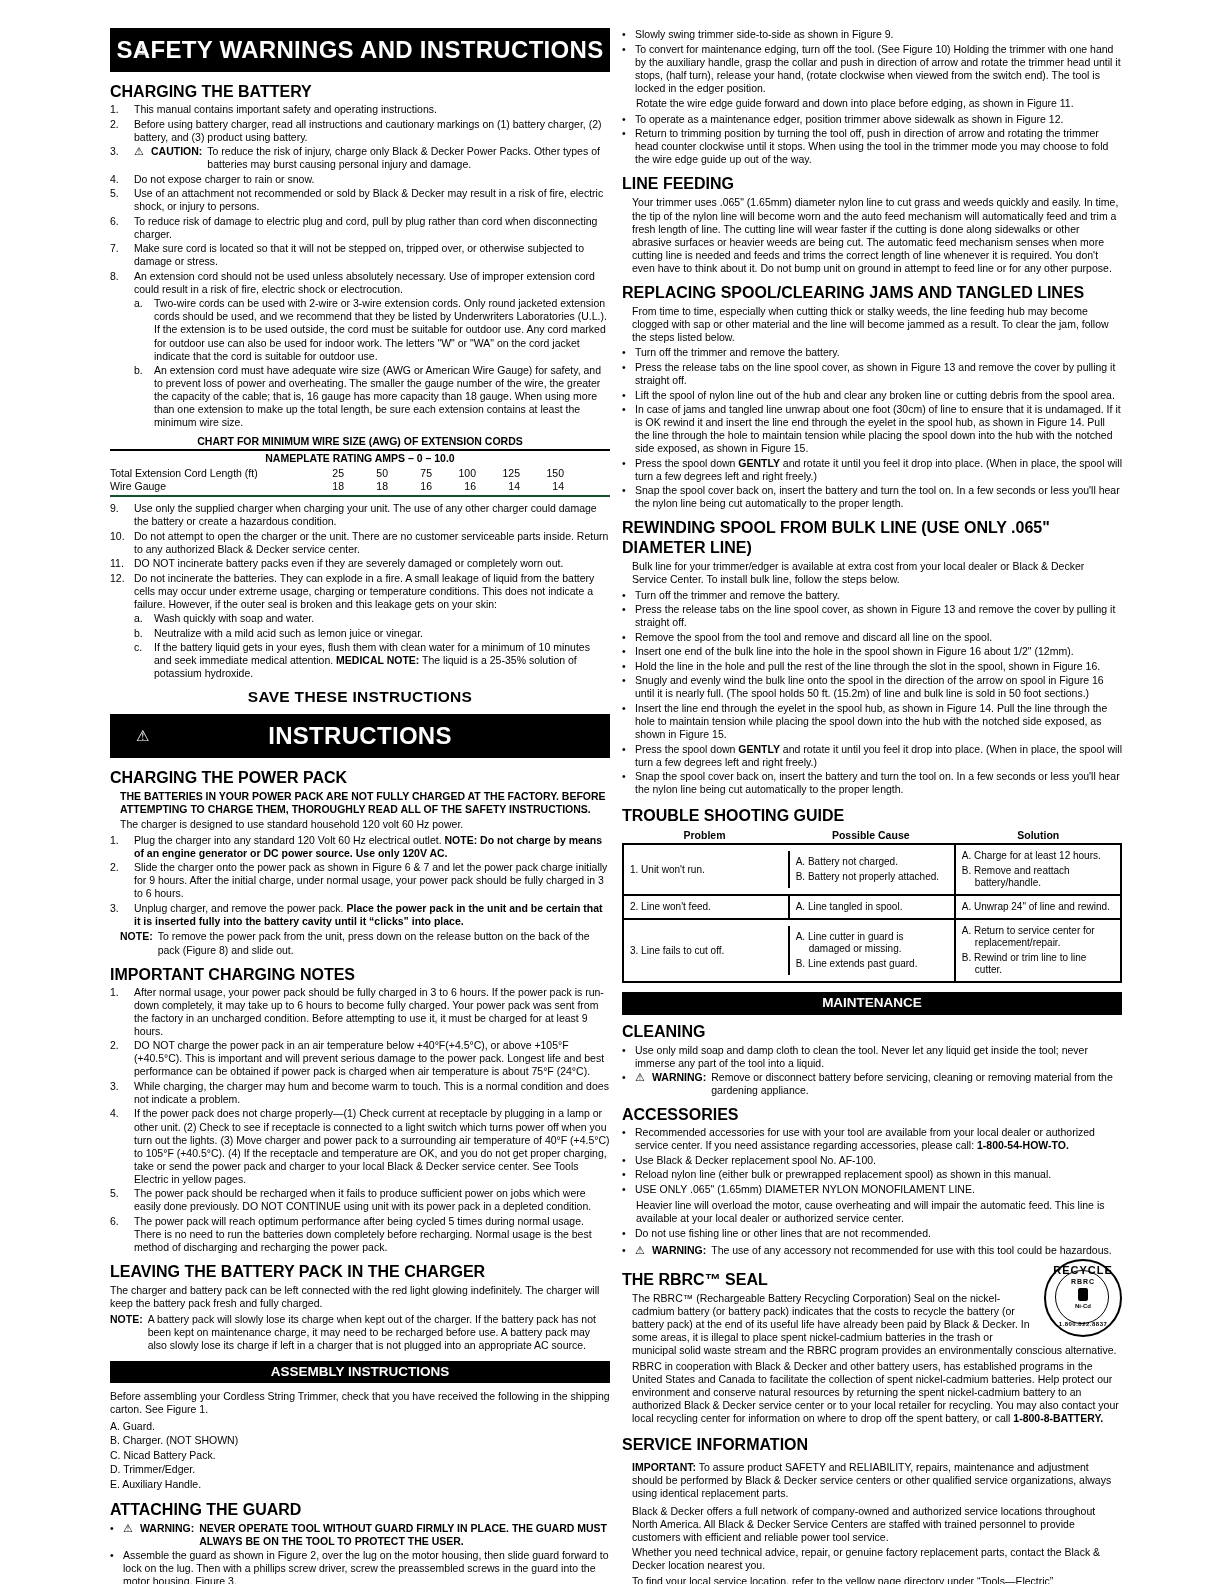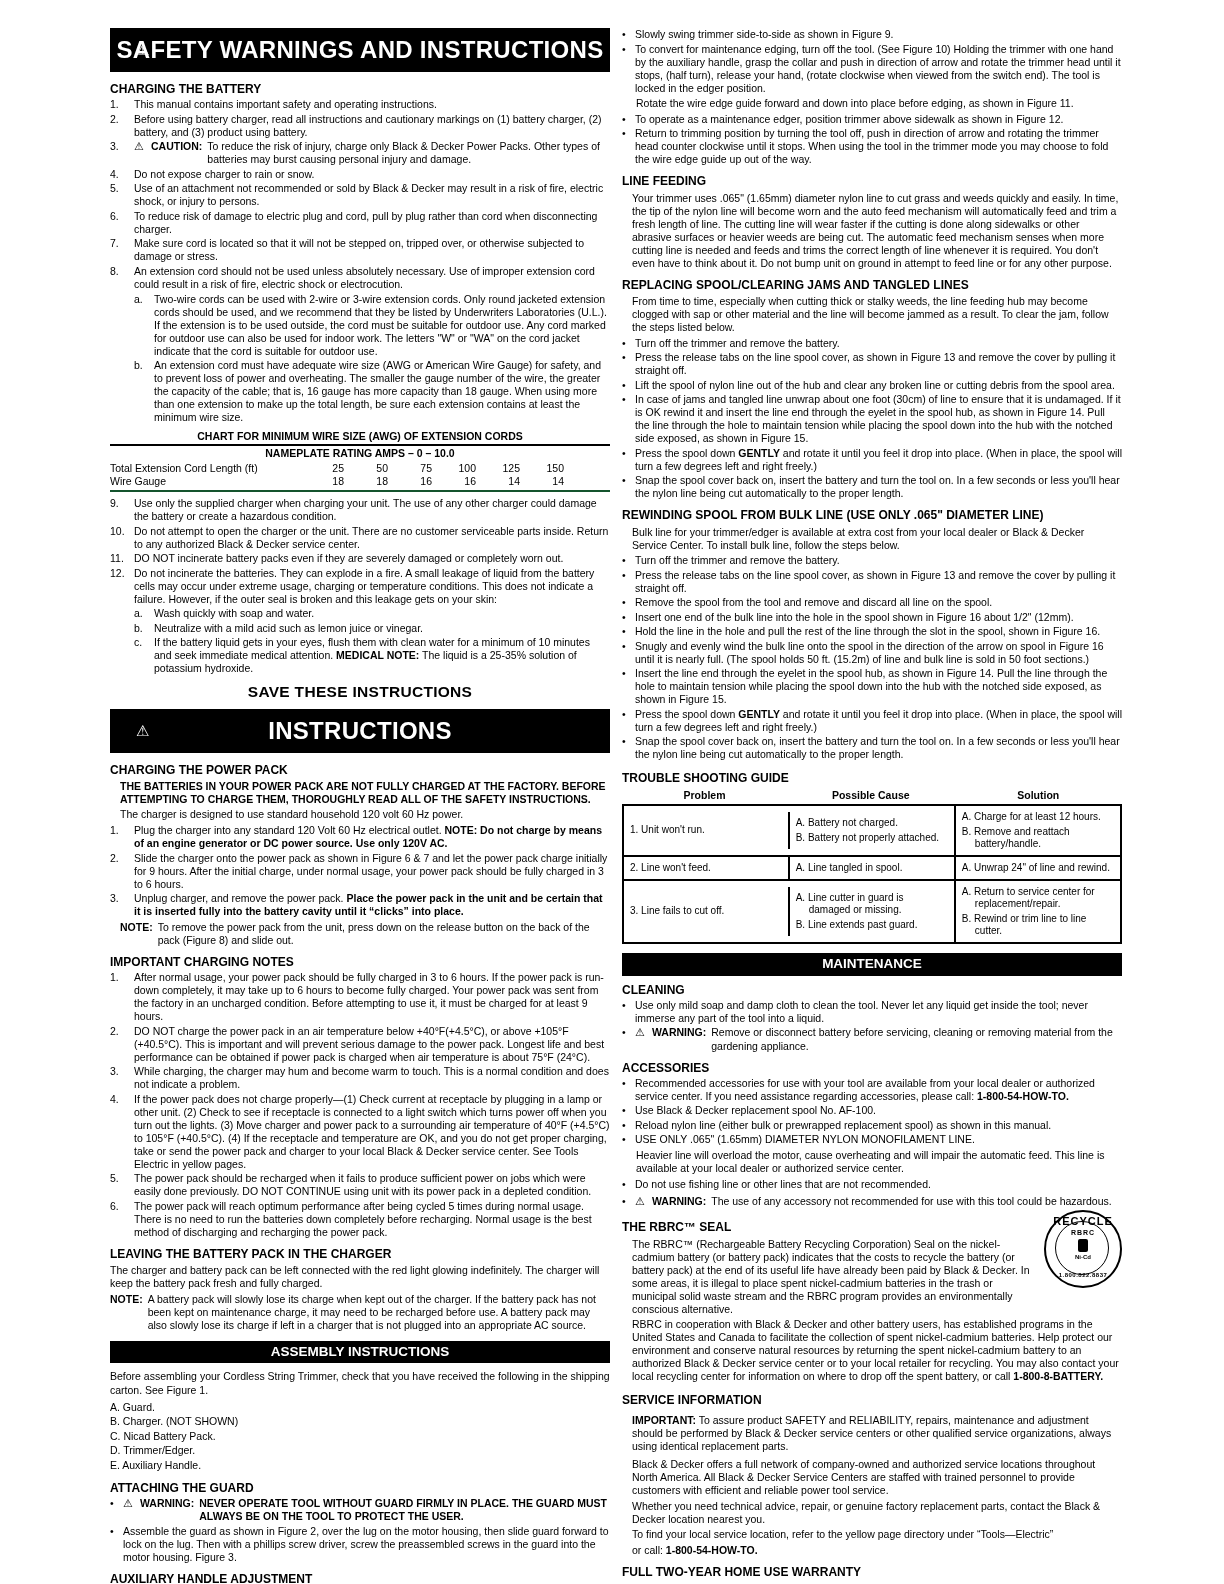--- a/index.html
+++ b/index.html
@@ -9,21 +9,21 @@
   .col{width:500px;flex:0 0 auto;}
   .b{font-weight:bold;}
   
   .banner{background:#000;color:#fff;position:relative;text-align:center;font-weight:bold;
           margin:2px 0 10px;padding:9px 6px;}
   .banner .bl{font-size:24px;line-height:1.08;letter-spacing:.3px;}
   .banner .w{position:absolute;left:26px;top:50%;transform:translateY(-50%);font-size:15px;font-weight:normal;}
   .bar{background:#000;color:#fff;text-align:center;font-weight:bold;font-size:13.5px;
        padding:3px 0;margin:9px 0 7px;}
   
-  .h{font-weight:bold;font-size:12px;margin:8px 0 1px;}
+  .h{font-weight:bold;font-size:16px;margin:8px 0 1px;}
   .p{margin:2.5px 0;}
   .p.ind1{padding-left:10px;}
   .p.ind2{padding-left:14px;}
   .p.ctr{text-align:center;}
   .p.big{font-size:15.5px;font-weight:bold;margin:7px 0;letter-spacing:.3px;}
   .p.hang{display:flex;}
   .lead{font-weight:bold;margin-right:5px;white-space:nowrap;}
   .p.hang .t{flex:1;}
   
   .li{display:flex;margin:1.5px 0;}

